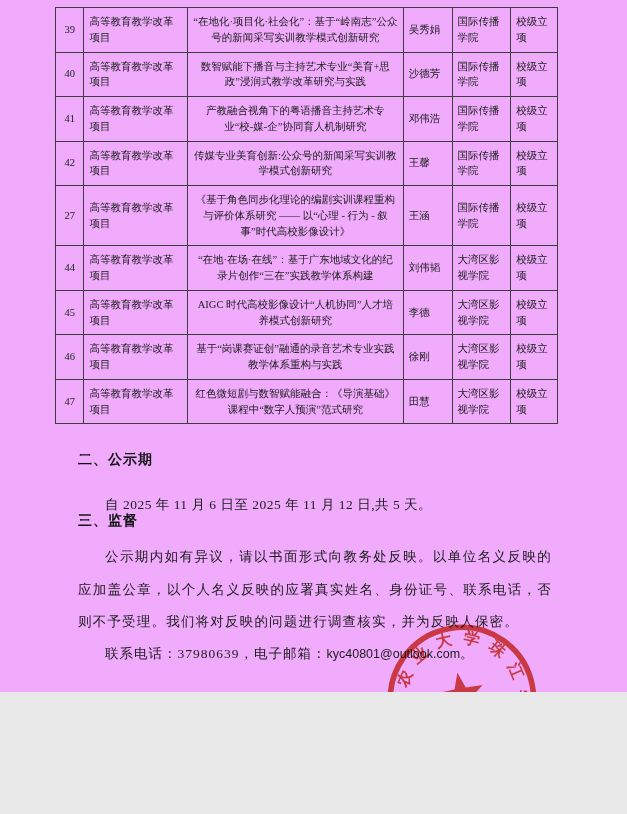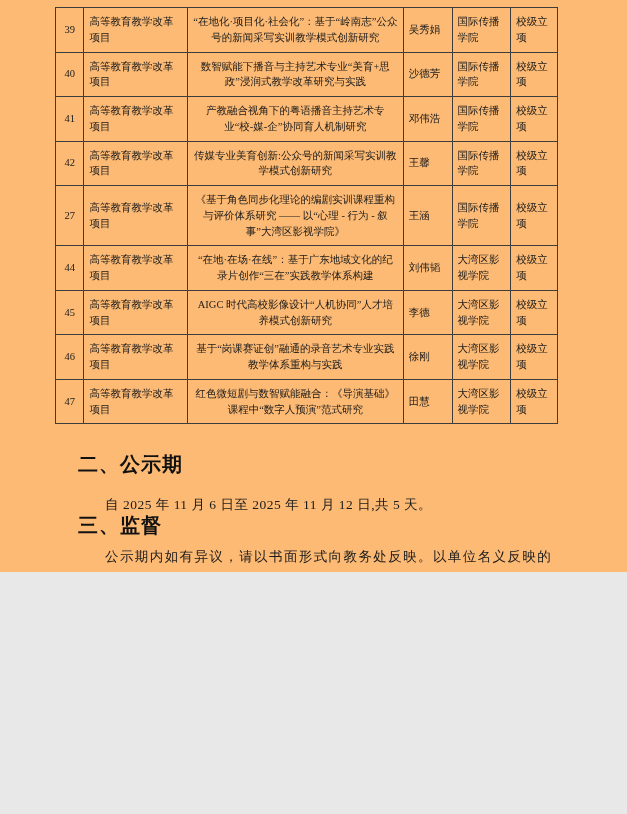--- a/index.html
+++ b/index.html
@@ -1,20 +1,20 @@
 <!DOCTYPE html>
 <html><head>
 <meta charset="utf-8">
 <style>
   html,body{margin:0;padding:0;}
   body{background:#e8e8e8;}
   .page{
     position:relative;
-    width:627px;height:572px;
-    background:#fdba74;
+    width:627px;height:692px;
+    background:#f0abfc;
     overflow:hidden;
     font-family:"Liberation Serif","DejaVu Serif",serif;
     color:#141414;
   }
   
   table.projects{
     position:absolute;left:55px;top:7px;width:503px;
     border-collapse:collapse;table-layout:fixed;
     font-size:10.5px;line-height:1.5;
   }
@@ -24,21 +24,21 @@
     vertical-align:middle;
     word-break:break-all;
     color:#1b1b1b;
   }
   td.c-no{text-align:center;padding:6px 2px;}
   td.c-title{text-align:center;}
   
   .h-sec{
     position:absolute;left:78px;
     font-family:"Liberation Sans","DejaVu Sans",sans-serif;
-    font-weight:bold;font-size:20px;color:#111;
+    font-weight:bold;font-size:14px;color:#111;
     letter-spacing:1px;
   }
   .h2{top:451px;}
   .h3{top:512px;}
   .para{
     position:absolute;left:78px;width:474px;
     font-size:13.5px;color:#1b1b1b;
   }
   .p2{top:496px;text-indent:27px;letter-spacing:0.5px;}
   .p3{top:541px;line-height:32.5px;text-indent:2em;text-align:justify;letter-spacing:1.2px;}
@@ -111,21 +111,21 @@
           <td class="c-cat">高等教育教学改革项目</td>
           <td class="c-title">传媒专业美育创新:公众号的新闻采写实训教学模式创新研究</td>
           <td class="c-leader">王馨</td>
           <td class="c-college">国际传播学院</td>
           <td class="c-level">校级立项</td>
         </tr>
 
         <tr>
           <td class="c-no">27</td>
           <td class="c-cat">高等教育教学改革项目</td>
-          <td class="c-title">《基于角色同步化理论的编剧实训课程重构与评价体系研究 —— 以“心理 - 行为 - 叙事”大湾区影视学院》</td>
+          <td class="c-title">《基于角色同步化理论的编剧实训课程重构与评价体系研究 —— 以“心理 - 行为 - 叙事”时代高校影像设计》</td>
           <td class="c-leader">王涵</td>
           <td class="c-college">国际传播学院</td>
           <td class="c-level">校级立项</td>
         </tr>
 
         <tr>
           <td class="c-no">44</td>
           <td class="c-cat">高等教育教学改革项目</td>
           <td class="c-title">“在地·在场·在线”：基于广东地域文化的纪录片创作“三在”实践教学体系构建</td>
           <td class="c-leader">刘伟韬</td>

